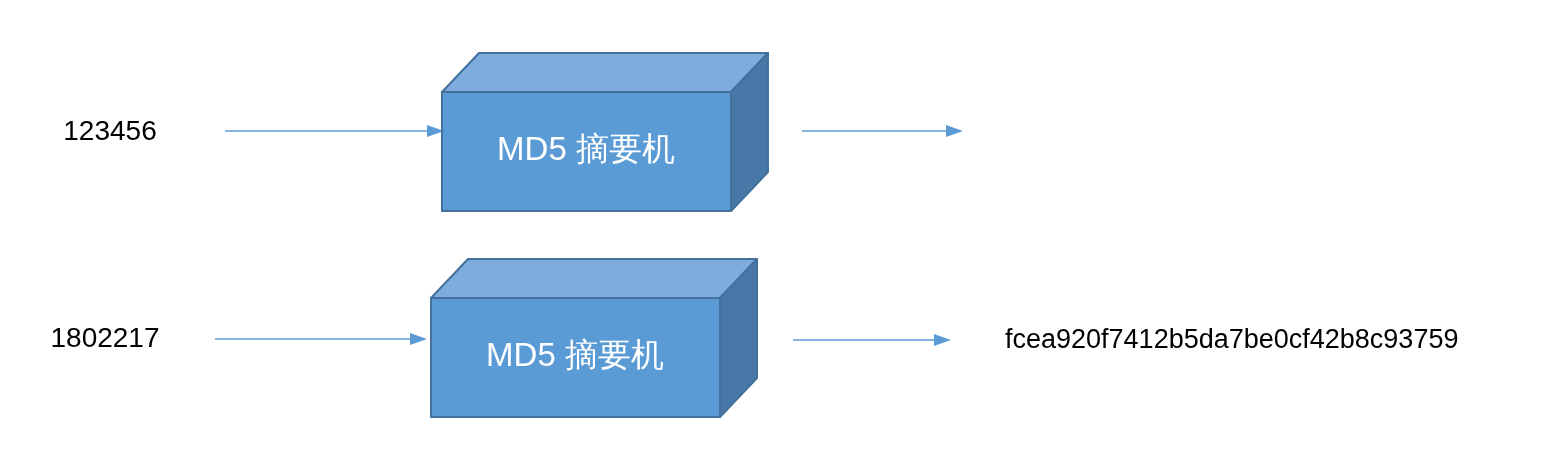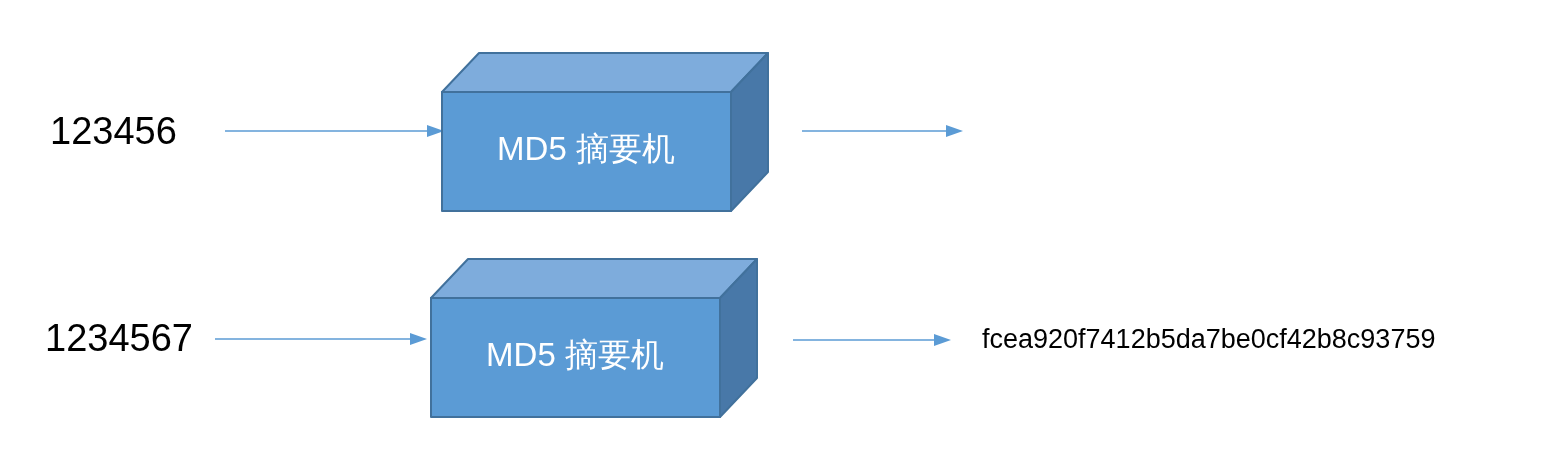--- a/index.html
+++ b/index.html
@@ -11,21 +11,21 @@
   .canvas {
     position: relative;
     width: 1546px;
     height: 454px;
     background: #ffffff;
     overflow: hidden;
   }
   .abs { position: absolute; }
   .io-label {
     position: absolute;
-    font-size: 38px;
+    font-size: 28px;
     line-height: 36px;
     color: #000000;
     white-space: nowrap;
     text-align: center;
   }
   .hash-label {
     position: absolute;
     font-size: 27px;
     line-height: 32px;
     color: #000000;
@@ -55,34 +55,34 @@
     <polygon points="2,41 291,41 291,160 2,160" stroke-width="2" stroke-linejoin="round" fill="#5b9bd5" stroke="#41719c"></polygon>
     <text class="box-label-text" x="146" y="97" text-anchor="middle" dominant-baseline="central" fill="#ffffff">MD5 摘要机</text>
   </svg>
 
   <svg class="abs" style="left:802px; top:123px;" width="165" height="16">
     <line x1="0" y1="8" x2="144" y2="8" stroke-width="1.5" stroke="#5b9bd5"></line>
     <polygon points="144,2 161,8 144,14" fill="#5b9bd5"></polygon>
   </svg>
 
 
-  <div class="io-label" style="left:45px; top:320px; width:120px;">1234567</div>
+  <div class="io-label" style="left:45px; top:320px; width:120px;">1802217</div>
 
   <svg class="abs" style="left:215px; top:331px;" width="213" height="16">
     <line x1="0" y1="8" x2="195" y2="8" stroke-width="1.5" stroke="#5b9bd5"></line>
     <polygon points="195,2 212,8 195,14" fill="#5b9bd5"></polygon>
   </svg>
 
   <svg class="abs" style="left:429px; top:257px;" width="332" height="164">
     <polygon points="2,41 39,2 328,2 291,41" stroke-width="2" stroke-linejoin="round" fill="#7eacdc" stroke="#41719c"></polygon>
     <polygon points="291,41 328,2 328,121 291,160" stroke-width="2" stroke-linejoin="round" fill="#4878a8" stroke="#41719c"></polygon>
     <polygon points="2,41 291,41 291,160 2,160" stroke-width="2" stroke-linejoin="round" fill="#5b9bd5" stroke="#41719c"></polygon>
     <text class="box-label-text" x="146" y="97" text-anchor="middle" dominant-baseline="central" fill="#ffffff">MD5 摘要机</text>
   </svg>
 
   <svg class="abs" style="left:793px; top:332px;" width="160" height="16">
     <line x1="0" y1="8" x2="141" y2="8" stroke-width="1.5" stroke="#5b9bd5"></line>
     <polygon points="141,2 158,8 141,14" fill="#5b9bd5"></polygon>
   </svg>
 
-  <div class="hash-label" style="left:982px; top:323px;">fcea920f7412b5da7be0cf42b8c93759</div>
+  <div class="hash-label" style="left:1005px; top:323px;">fcea920f7412b5da7be0cf42b8c93759</div>
 
 </div>
 
 </body></html>

